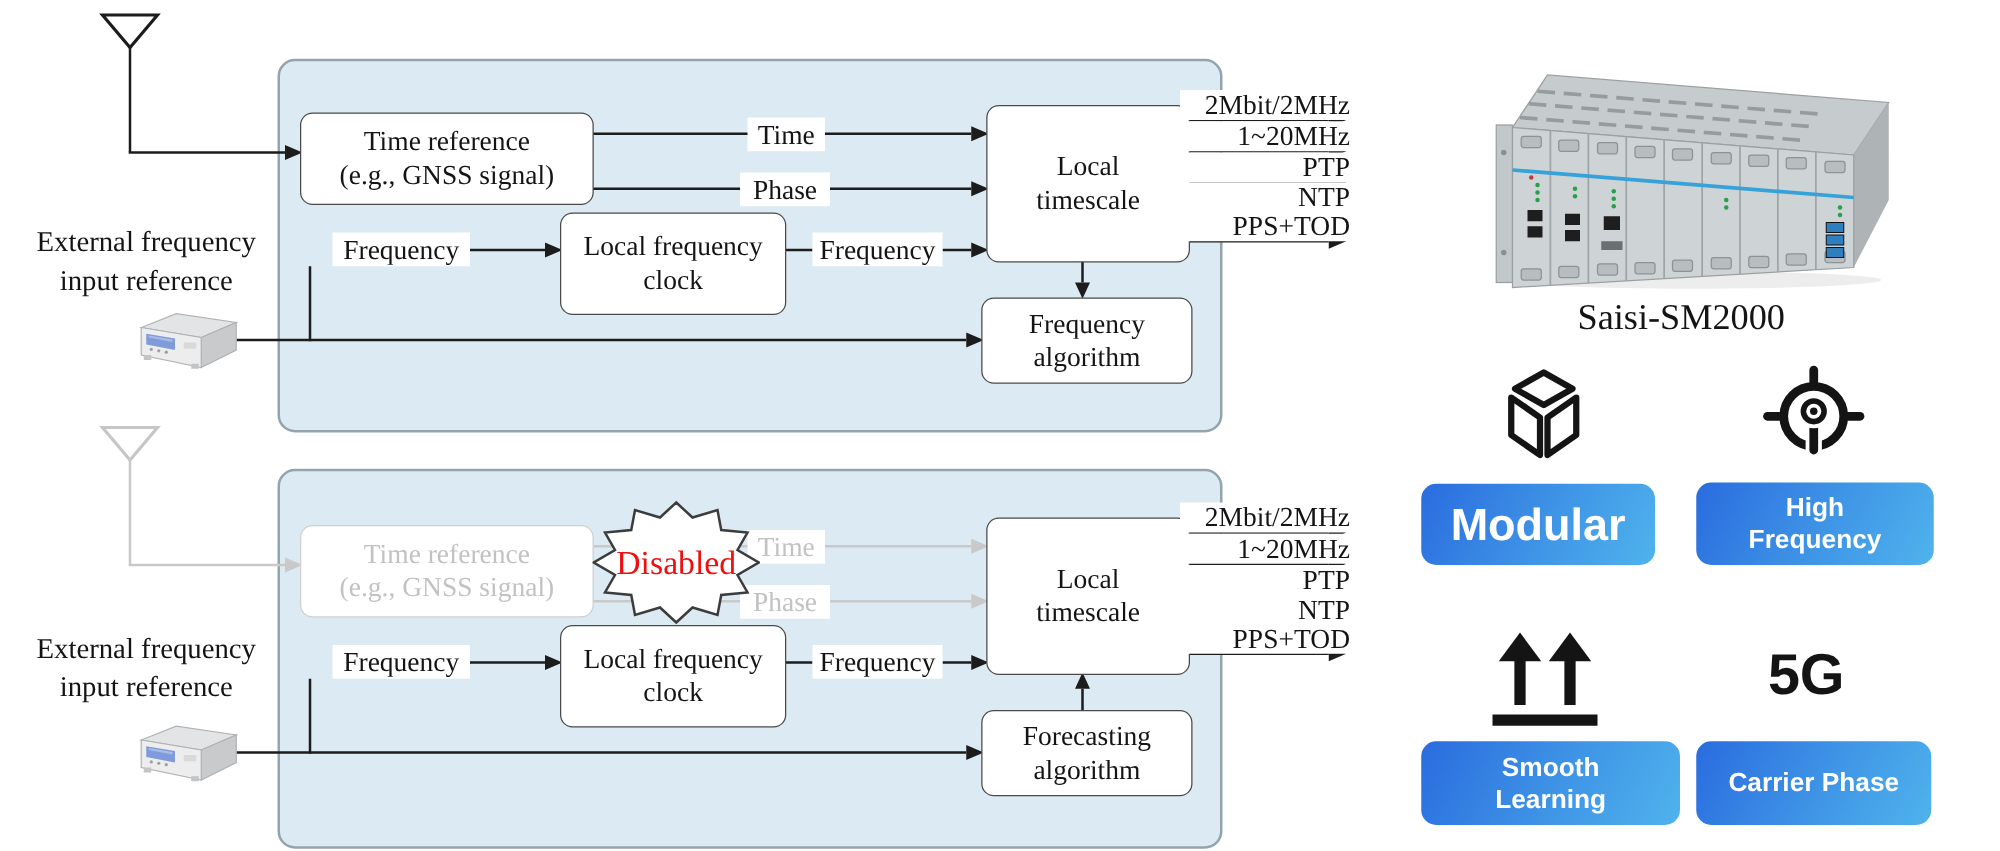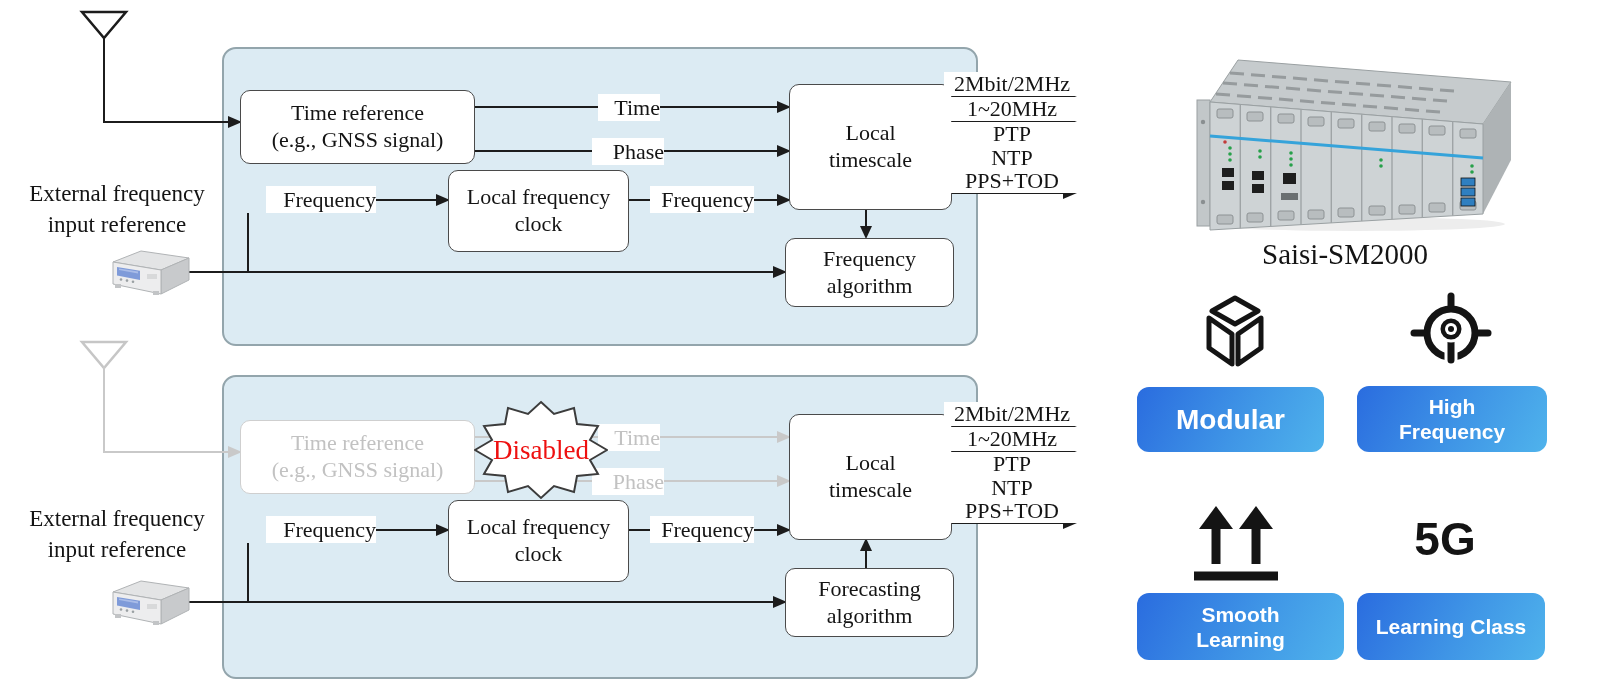--- a/index.html
+++ b/index.html
@@ -18,39 +18,39 @@
   .hl.g,.vl.g{background:#c9c9c9;}
   
   .ar{position:absolute;width:0;height:0;border-top:6px solid transparent;
       border-bottom:6px solid transparent;border-left:14px solid #1c1c1c;z-index:3;}
   .ar.g{border-left-color:#c9c9c9;}
   .ad{position:absolute;width:0;height:0;border-left:6px solid transparent;
       border-right:6px solid transparent;border-top:13px solid #1c1c1c;z-index:3;}
   .au{position:absolute;width:0;height:0;border-left:6px solid transparent;
       border-right:6px solid transparent;border-bottom:13px solid #1c1c1c;z-index:3;}
   
-  .chip{position:absolute;background:#fff;font-size:22px;text-align:right;
+  .chip{position:absolute;background:#fff;font-size:22px;text-align:center;
         line-height:27px;z-index:5;}
   .chip.dis{color:#c2c2c2;}
   
   .outlab{position:absolute;background:#fff;font-size:22px;line-height:24px;
-          text-align:center;z-index:5;white-space:nowrap;}
+          text-align:right;z-index:5;white-space:nowrap;}
   .exttext{position:absolute;font-size:23px;line-height:31px;text-align:center;z-index:2;}
   .starwrap{position:absolute;z-index:6;}
   .starlabel{position:absolute;left:0;top:0;width:100%;height:100%;display:flex;
              align-items:center;justify-content:center;color:#ee1010;font-size:27px;
              font-family:"Liberation Serif",serif;}
   
   .prodname{position:absolute;font-size:29px;text-align:center;z-index:2;}
   .badge{position:absolute;border-radius:12px;
          background:linear-gradient(118deg,#2a6cdf 0%,#3f95e6 55%,#4fb3ec 100%);
          color:#fff;font-family:"Liberation Sans",sans-serif;font-weight:bold;
          display:flex;flex-direction:column;justify-content:center;align-items:center;
          text-align:center;z-index:2;}
-  .badge .big{font-size:28px;line-height:34px;}
+  .badge .big{font-size:36px;line-height:34px;}
   .badge .sm{font-size:21px;line-height:25px;}
   .fiveg{position:absolute;font-family:"Liberation Sans",sans-serif;font-weight:bold;
          font-size:46px;color:#141414;text-align:center;z-index:2;}
   .icn{position:absolute;z-index:2;}
 </style>
 </head>
 <body>
 
 <div id="root">
 
@@ -367,16 +367,16 @@
     <line x1="70" y1="20" x2="70" y2="60" stroke="#141414" stroke-width="9"></line>
     <polygon points="70,2 53,25 87,25" fill="#141414"></polygon>
   </svg>
   <div class="badge" style="left:1137px;top:593px;width:207px;height:67px;">
     <span class="sm">Smooth</span>
     <span class="sm">Learning</span>
   </div>
 
   <div class="fiveg" style="left:1395px;top:512px;width:100px;">5G</div>
   <div class="badge" style="left:1357px;top:593px;width:188px;height:67px;">
-    <span class="sm">Learning Class</span>
+    <span class="sm">Carrier Phase</span>
   </div>
 
 </div>
 
 </body></html>

